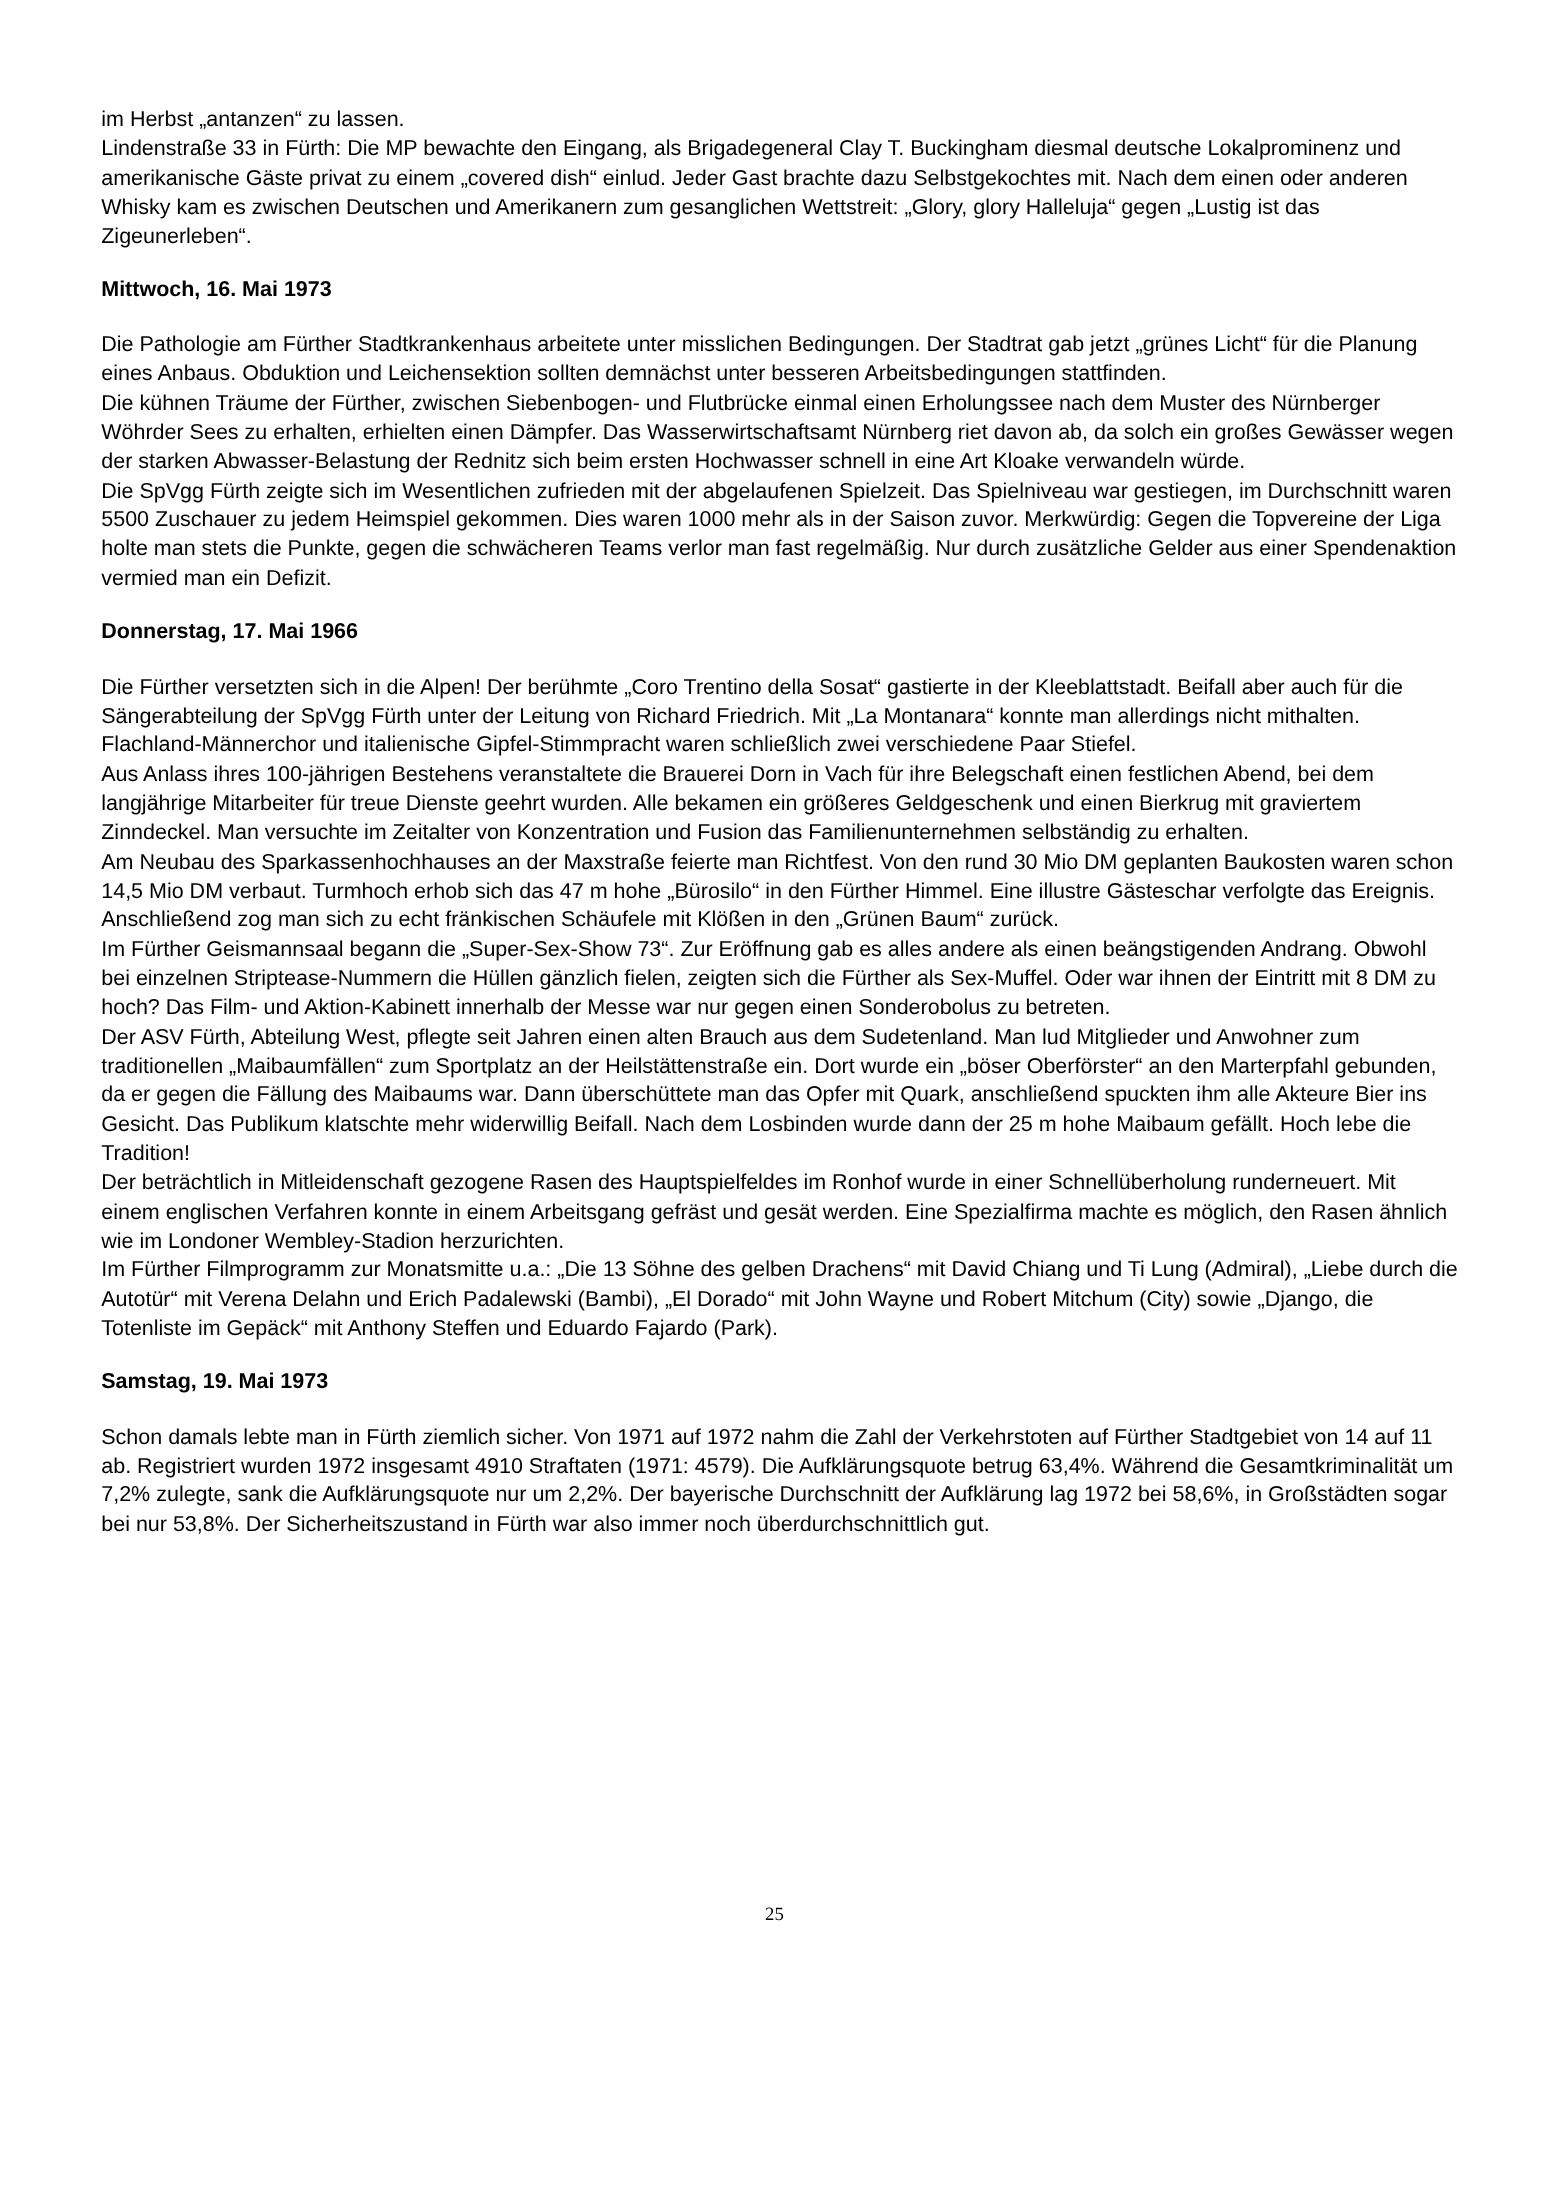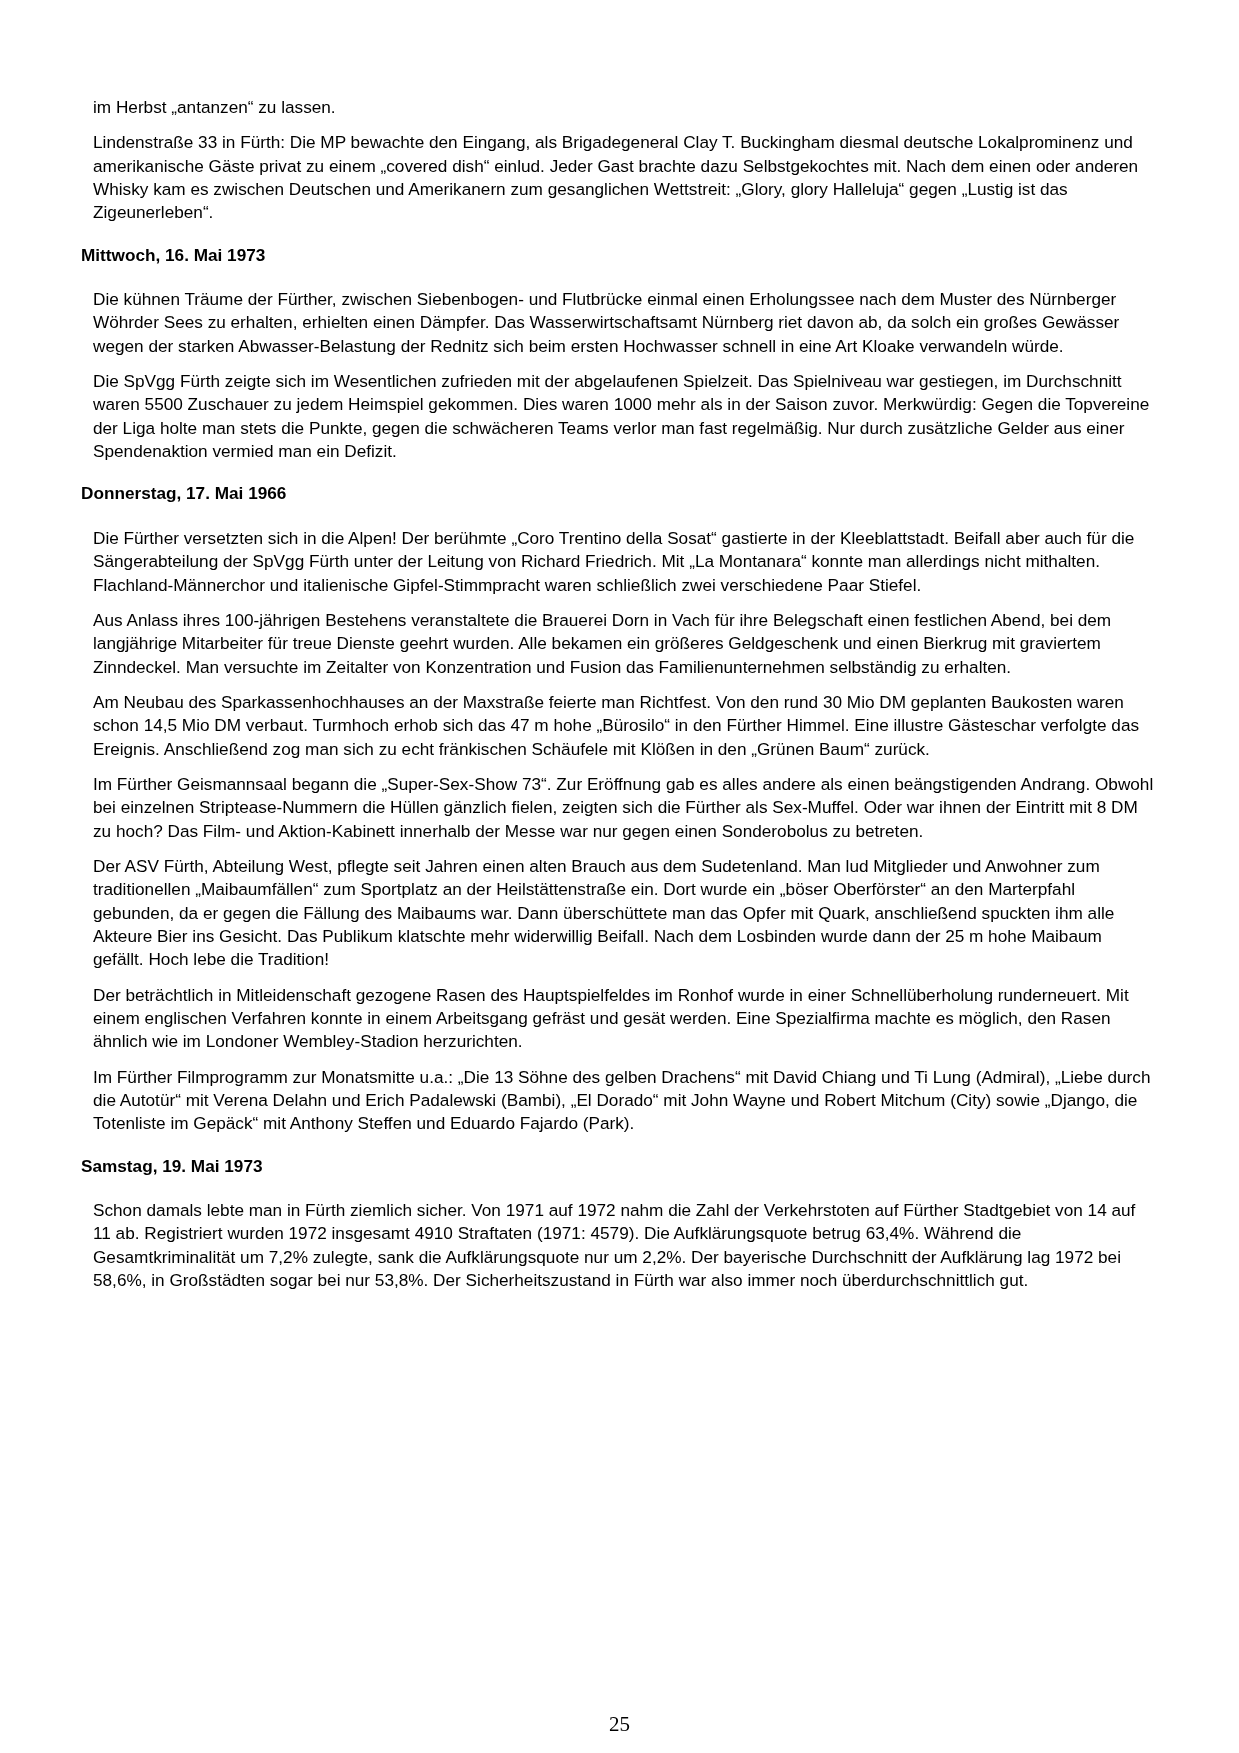--- a/index.html
+++ b/index.html
@@ -23,54 +23,55 @@
     width: 1086px;
     font-size: 17.2px;
     line-height: 23.35px;
     letter-spacing: 0;
   }
   .text-block {
     margin: 0;
     padding: 0;
   }
   .para {
-    margin: 12px;
+    margin: 0;
     padding: 0;
   }
   .date-heading {
     font-size: 17.2px;
     font-weight: 700;
     line-height: 23.35px;
     margin: 19px 0 21px 0;
     padding: 0;
   }
   .page-number {
     position: absolute;
-    top: 1712px;
+    top: 1524px;
     left: 0;
     width: 100%;
     text-align: center;
     font-family: "Liberation Serif", "DejaVu Serif", serif;
-    font-size: 21px;
+    font-size: 15px;
     color: #000000;
   }
 </style>
 </head>
 <body>
 
 <div class="page">
   <main class="content">
 
     <section class="text-block">
       <p class="para">im Herbst „antanzen“ zu lassen.</p>
       <p class="para">Lindenstraße 33 in Fürth: Die MP bewachte den Eingang, als Brigadegeneral Clay T. Buckingham diesmal deutsche Lokalprominenz und amerikanische Gäste privat zu einem „covered dish“ einlud. Jeder Gast brachte dazu Selbstgekochtes mit. Nach dem einen oder anderen Whisky kam es zwischen Deutschen und Amerikanern zum gesanglichen Wettstreit: „Glory, glory Halleluja“ gegen „Lustig ist das Zigeunerleben“.</p>
     </section>
 
     <h2 class="date-heading">Mittwoch, 16. Mai 1973</h2>
     <section class="text-block">
+      <p class="para">Die Pathologie am Fürther Stadtkrankenhaus arbeitete unter misslichen Bedingungen. Der Stadtrat gab jetzt „grünes Licht“ für die Planung eines Anbaus. Obduktion und Leichensektion sollten demnächst unter besseren Arbeitsbedingungen stattfinden.</p>
       <p class="para">Die kühnen Träume der Fürther, zwischen Siebenbogen- und Flutbrücke einmal einen Erholungssee nach dem Muster des Nürnberger Wöhrder Sees zu erhalten, erhielten einen Dämpfer. Das Wasserwirtschaftsamt Nürnberg riet davon ab, da solch ein großes Gewässer wegen der starken Abwasser-Belastung der Rednitz sich beim ersten Hochwasser schnell in eine Art Kloake verwandeln würde.</p>
       <p class="para">Die SpVgg Fürth zeigte sich im Wesentlichen zufrieden mit der abgelaufenen Spielzeit. Das Spielniveau war gestiegen, im Durchschnitt waren 5500 Zuschauer zu jedem Heimspiel gekommen. Dies waren 1000 mehr als in der Saison zuvor. Merkwürdig: Gegen die Topvereine der Liga holte man stets die Punkte, gegen die schwächeren Teams verlor man fast regelmäßig. Nur durch zusätzliche Gelder aus einer Spendenaktion vermied man ein Defizit.</p>
     </section>
 
     <h2 class="date-heading">Donnerstag, 17. Mai 1966</h2>
     <section class="text-block">
       <p class="para">Die Fürther versetzten sich in die Alpen! Der berühmte „Coro Trentino della Sosat“ gastierte in der Kleeblattstadt. Beifall aber auch für die Sängerabteilung der SpVgg Fürth unter der Leitung von Richard Friedrich. Mit „La Montanara“ konnte man allerdings nicht mithalten. Flachland-Männerchor und italienische Gipfel-Stimmpracht waren schließlich zwei verschiedene Paar Stiefel.</p>
       <p class="para">Aus Anlass ihres 100-jährigen Bestehens veranstaltete die Brauerei Dorn in Vach für ihre Belegschaft einen festlichen Abend, bei dem langjährige Mitarbeiter für treue Dienste geehrt wurden. Alle bekamen ein größeres Geldgeschenk und einen Bierkrug mit graviertem Zinndeckel. Man versuchte im Zeitalter von Konzentration und Fusion das Familienunternehmen selbständig zu erhalten.</p>
       <p class="para">Am Neubau des Sparkassenhochhauses an der Maxstraße feierte man Richtfest. Von den rund 30 Mio DM geplanten Baukosten waren schon 14,5 Mio DM verbaut. Turmhoch erhob sich das 47 m hohe „Bürosilo“ in den Fürther Himmel. Eine illustre Gästeschar verfolgte das Ereignis. Anschließend zog man sich zu echt fränkischen Schäufele mit Klößen in den „Grünen Baum“ zurück.</p>
     </section>

